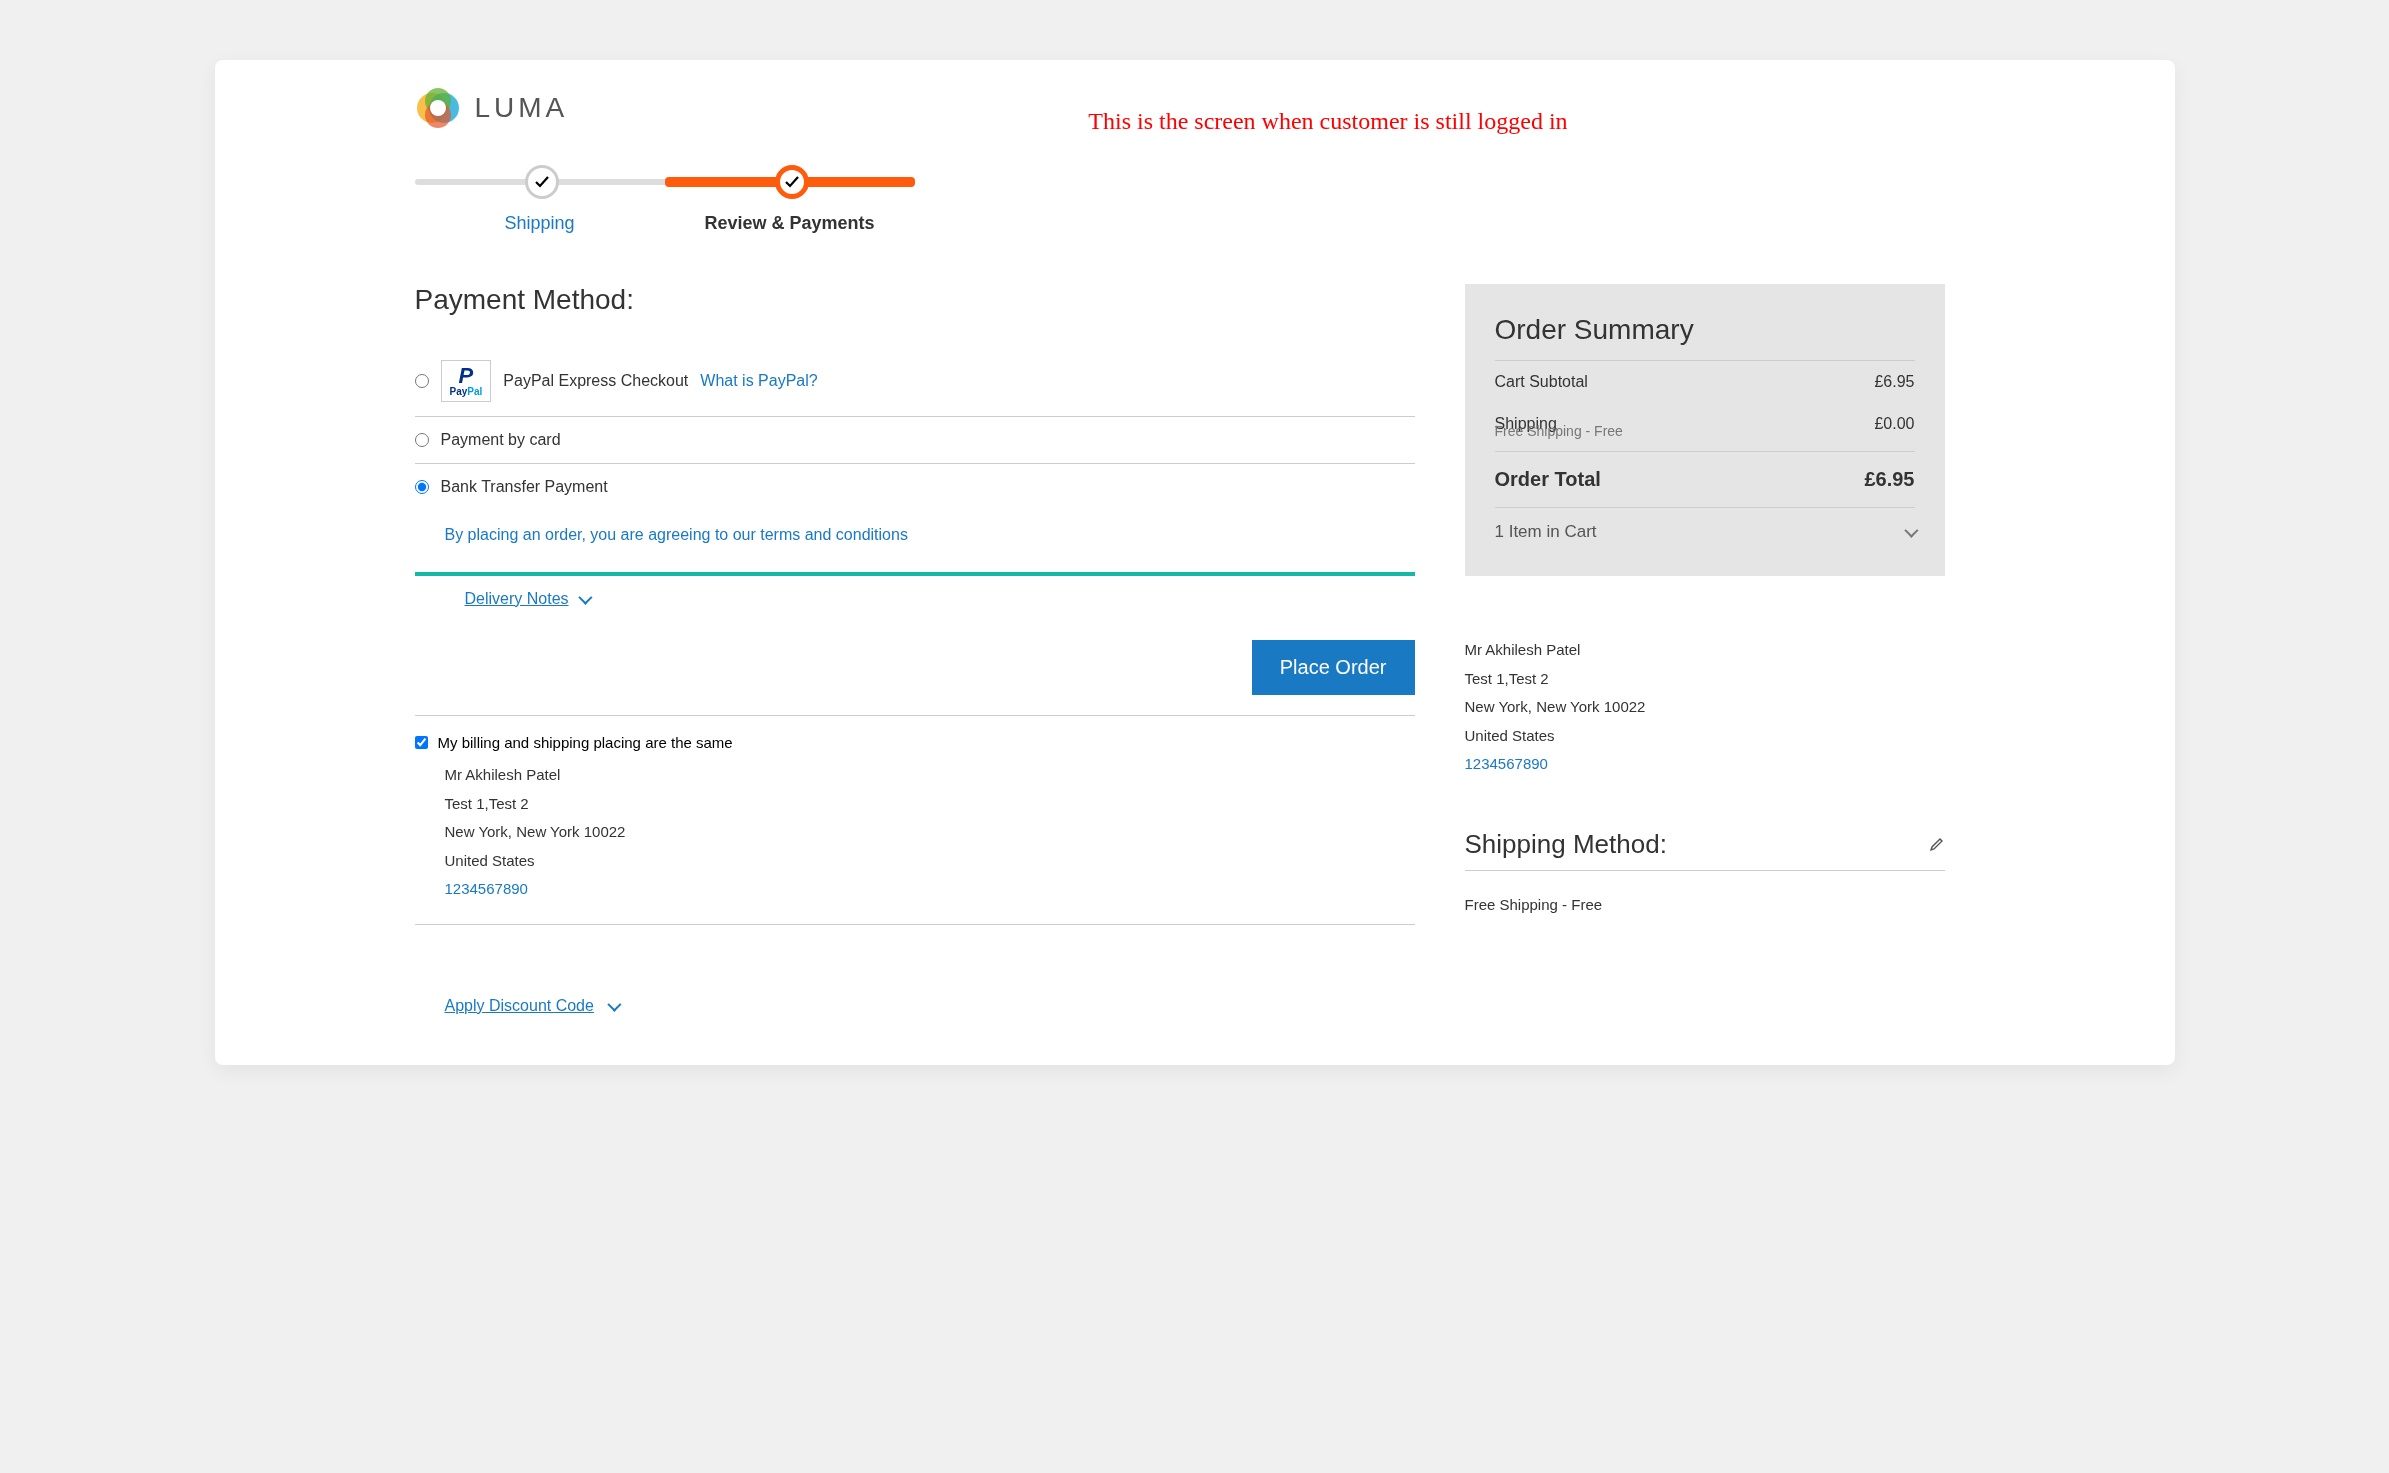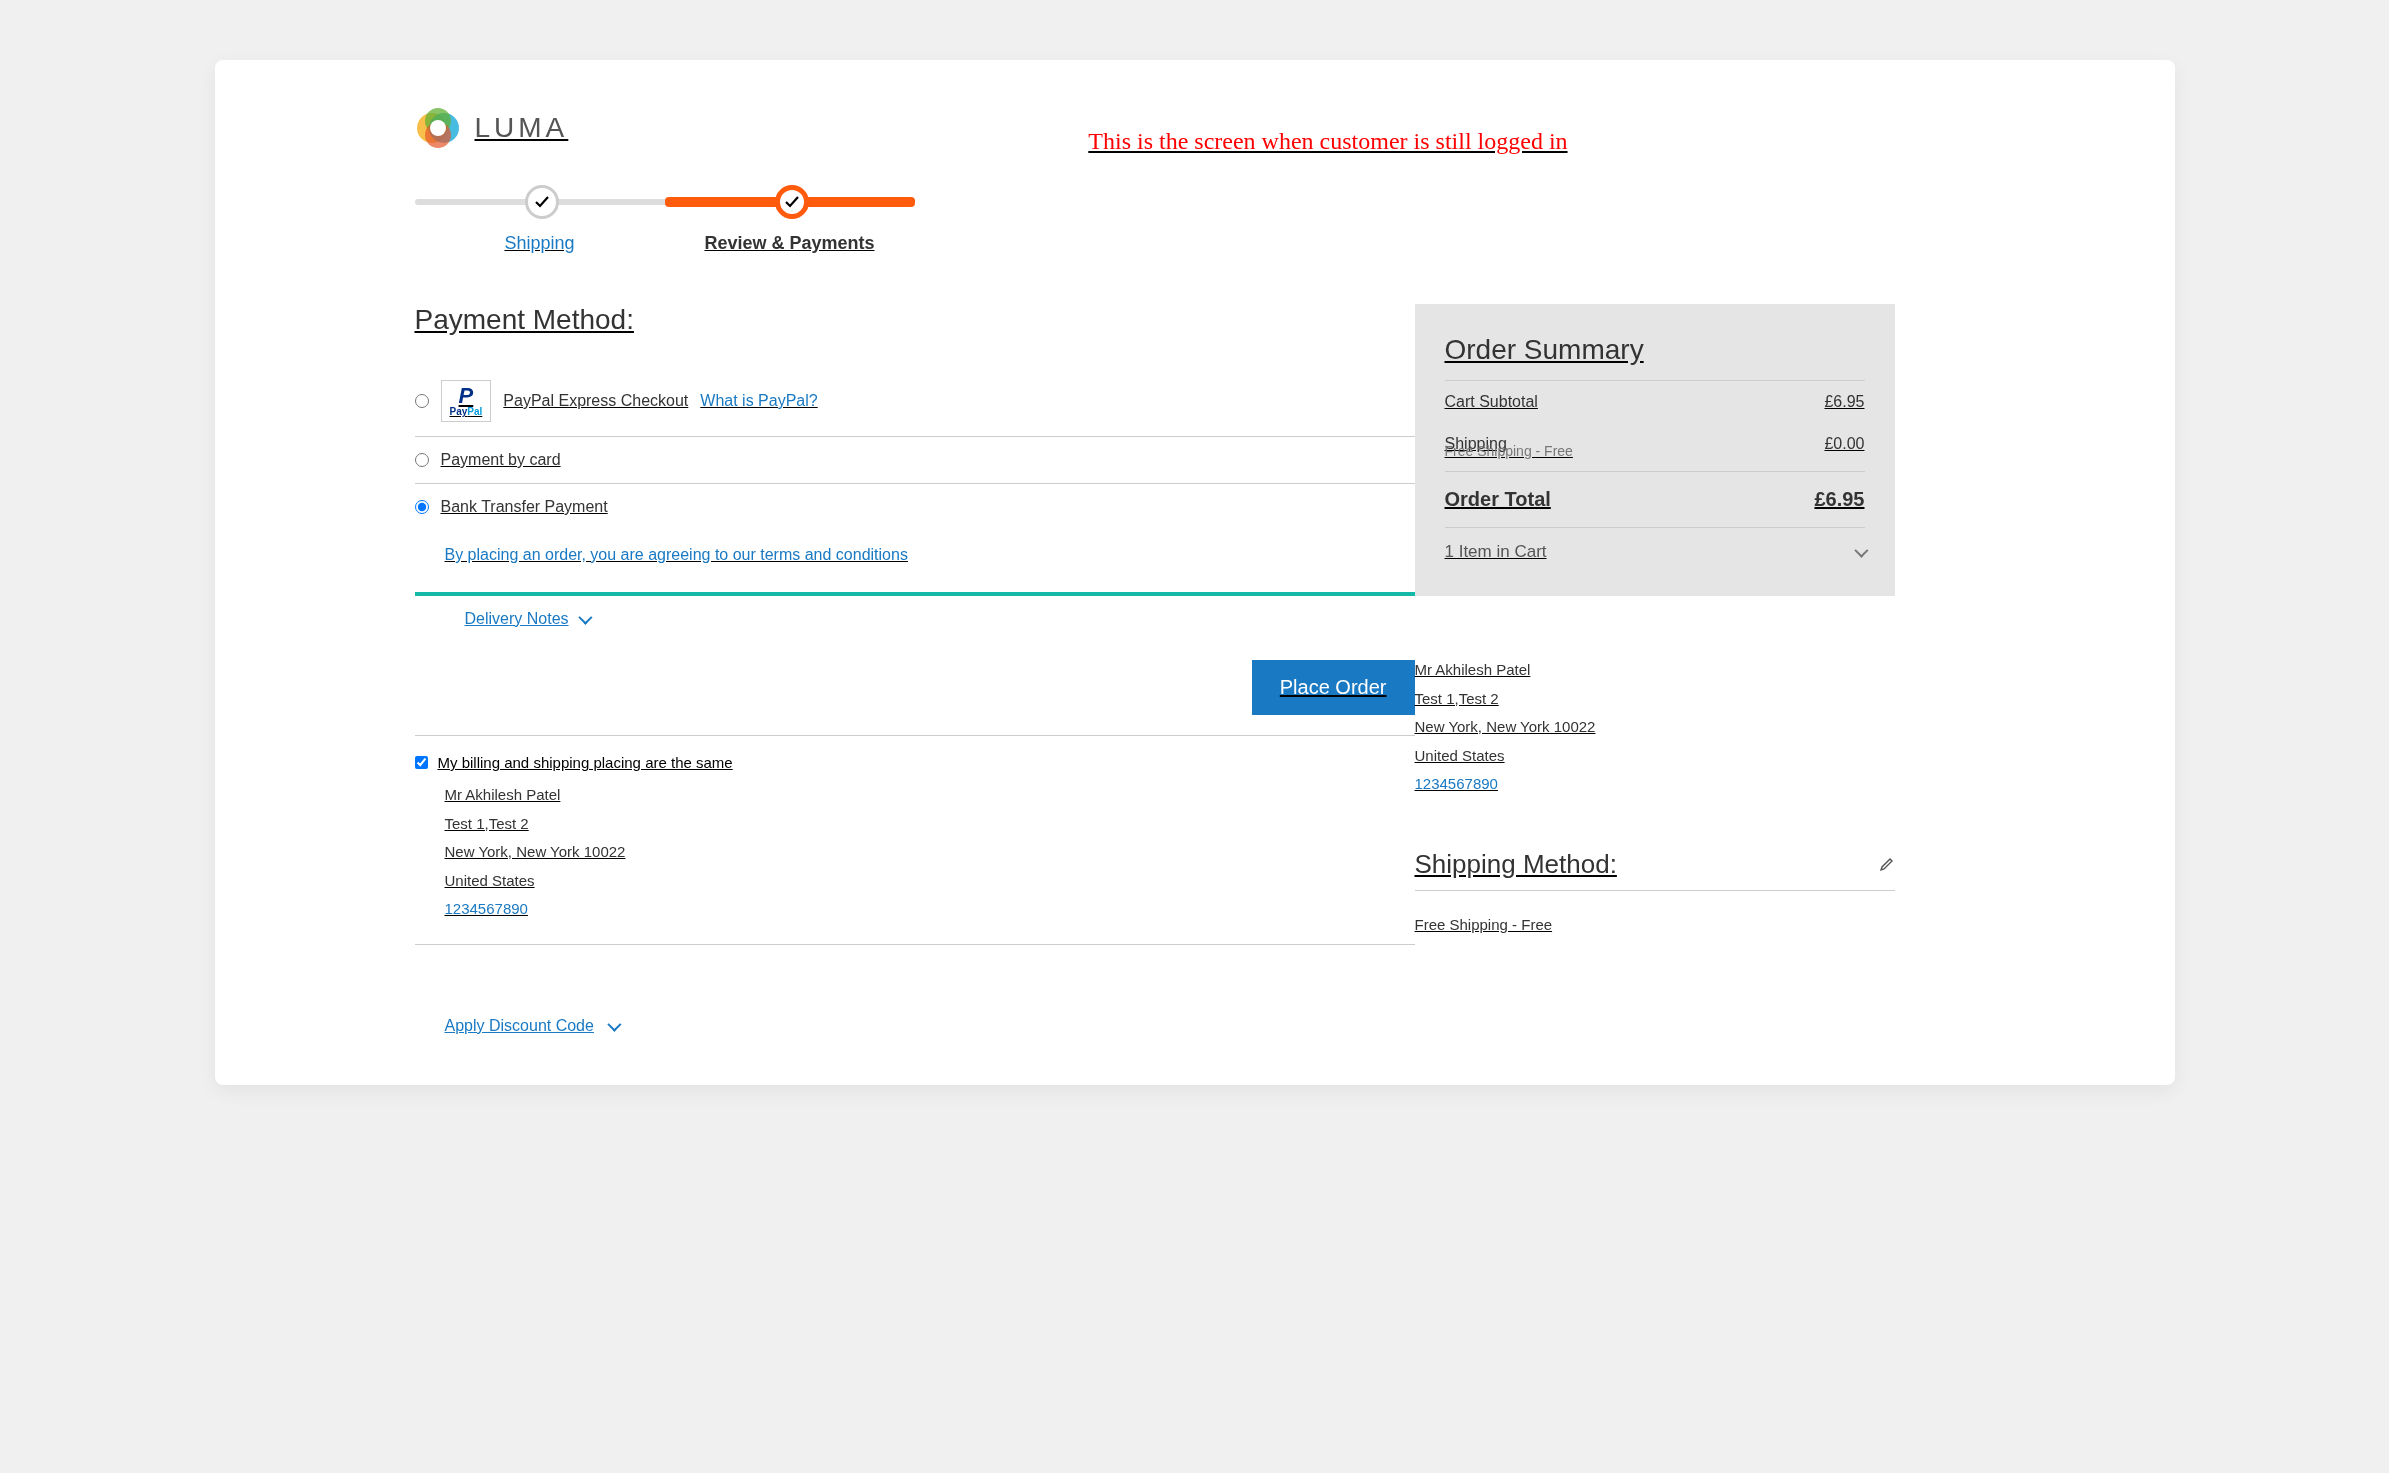--- a/index.html
+++ b/index.html
@@ -9,23 +9,22 @@
   padding: 60px 0 40px;
   display: flex;
   justify-content: center;
 }
 .canvas {
   width: 1960px;
   max-width: 1960px;
   background: #fff;
   border-radius: 8px;
   box-shadow: 0 6px 20px rgba(0,0,0,0.06);
-  padding: 48px 200px 50px 200px;
+  padding: 28px 200px 50px 200px;
   position: relative;
-  text-decoration: underline;
 }
 .header-row {
   display: flex;
   align-items: flex-start;
 }
 .brand {
   display: flex;
   align-items: center;
   gap: 14px;
 }
@@ -94,20 +93,21 @@
   display: flex;
   justify-content: space-around;
   margin-top: 8px;
 }
 .progress-label { font-size: 18px; }
 .progress-label.step1 { color: #1979c3; width: 50%; text-align: center; }
 .progress-label.step2 { color: #333; font-weight: 600; width: 50%; text-align: center; }
 
 .main-grid {
   display: flex;
+  gap: 50px;
   margin-top: 50px;
 }
 .payment-col { flex: 1; max-width: 1000px; }
 .summary-col { width: 480px; }
 
 h2.section-title {
   font-size: 28px;
   font-weight: 300;
   color: #333;
   margin-bottom: 30px;

